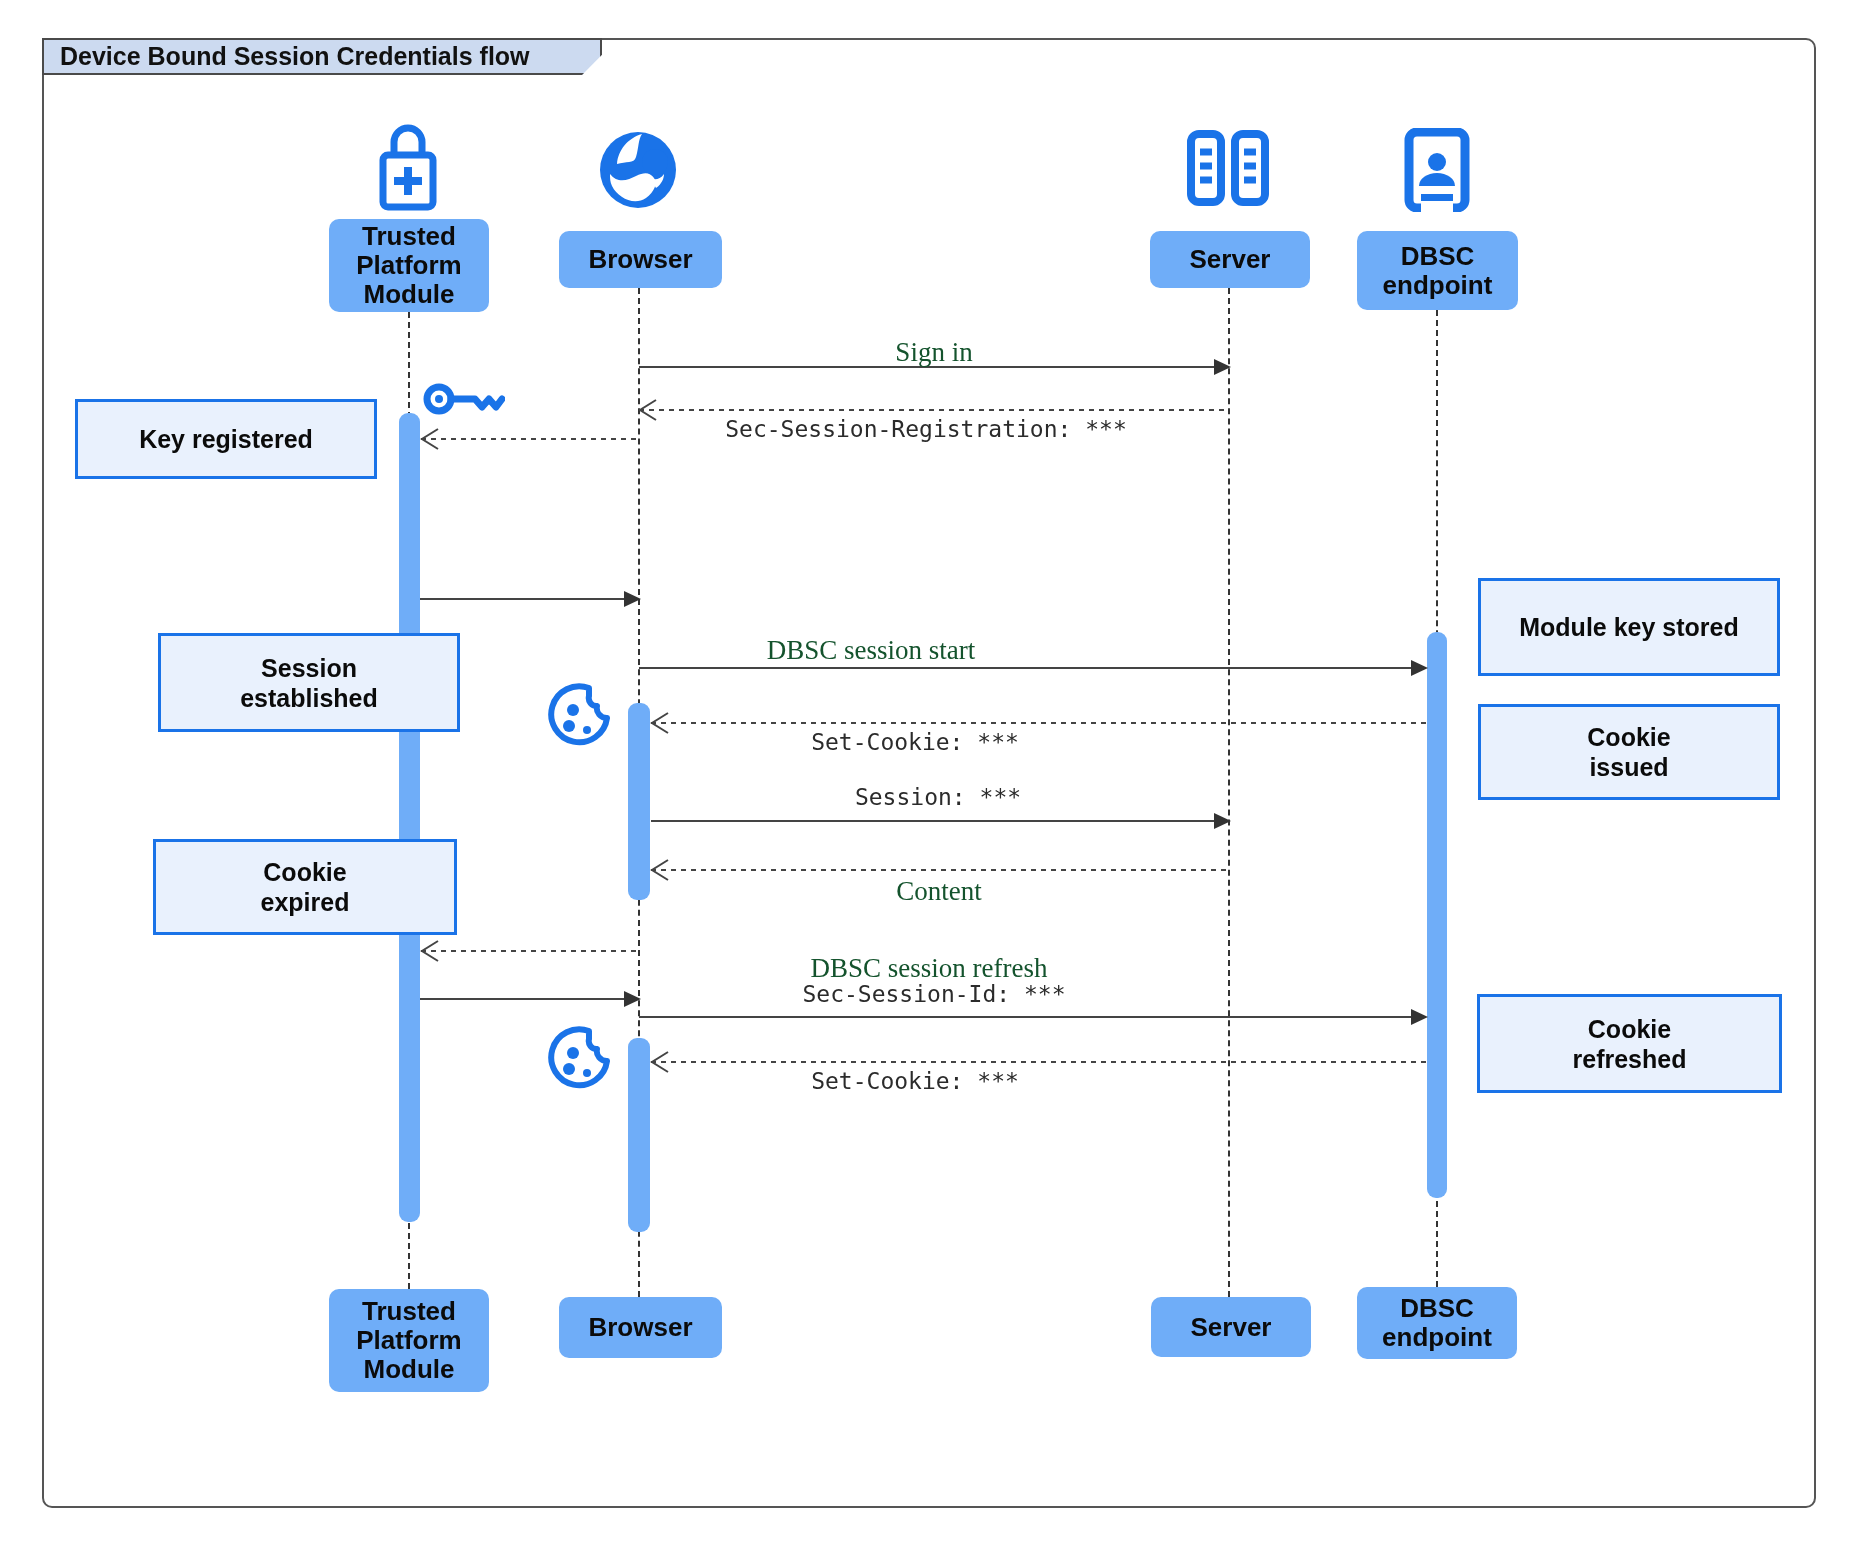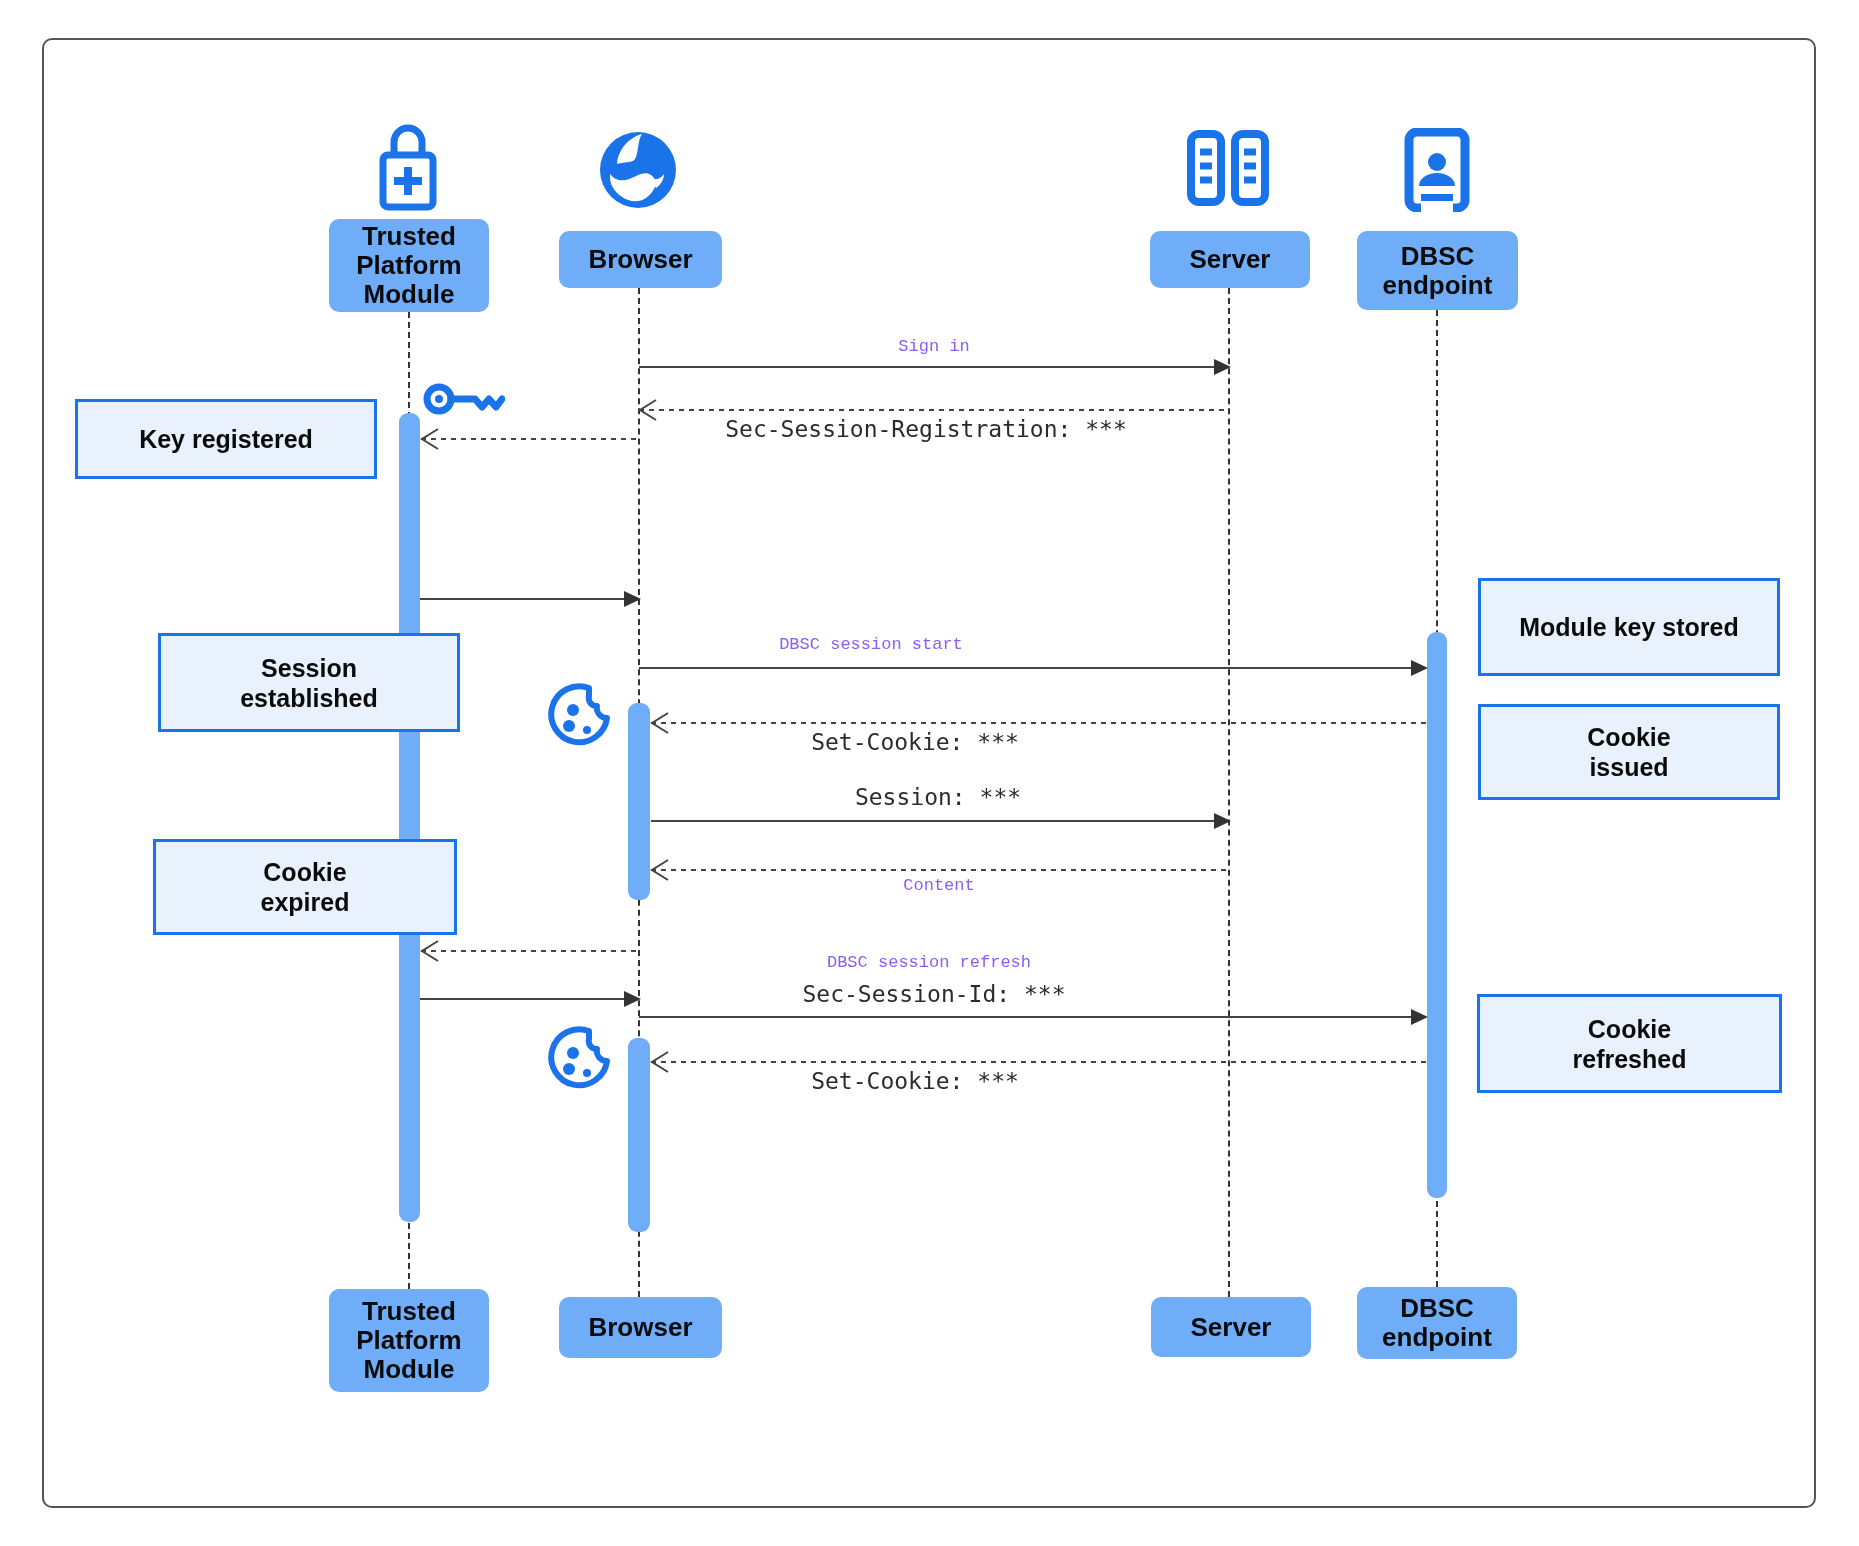--- a/index.html
+++ b/index.html
@@ -18,32 +18,35 @@
   .note{position:absolute;display:flex;align-items:center;justify-content:center;
         background:#e9f1fd;border:3px solid #1a73e8;color:#0b0b0b;font-weight:bold;
         font-size:25px;line-height:30px;text-align:center;white-space:pre-line;box-sizing:border-box;}
   .msg-line{position:absolute;height:2px;}
   .msg-line.solid{background:#444;}
   .msg-line.dashed{background:repeating-linear-gradient(90deg,#444 0 5px,transparent 5px 10px);}
   .head-right{position:absolute;right:-2px;top:-7px;width:0;height:0;
               border-left:17px solid #333;border-top:8px solid transparent;border-bottom:8px solid transparent;}
   .chev-left{position:absolute;left:-3px;top:-12px;}
   .msg-label{position:absolute;width:800px;text-align:center;height:28px;}
-  .msg-label.sans{font-family:Liberation Mono, monospace;font-size:17px;color:#8b5cf6;}
+  .msg-label.sans{font-family:Liberation Serif, serif;font-size:27px;color:#14532d;}
   .msg-label.mono{font-family:"DejaVu Sans Mono",monospace;font-size:23px;color:#2b2b2b;}
   .icon{position:absolute;}
   svg{display:block;}
 </style>
 </head>
 <body>
 
 <div id="canvas">
 
   <div class="frame" style="left:42px;top:38px;width:1770px;height:1466px;"></div>
 
+  <div class="title-tab" style="left:42px;top:38px;width:560px;height:37px;">
+    <span>Device Bound Session Credentials flow</span>
+  </div>
 
   <div id="lifelines">
       <div class="lifeline" style="left: 408px; top: 312px; height: 977px;"></div>
       <div class="lifeline" style="left: 638px; top: 288px; height: 1009px;"></div>
       <div class="lifeline" style="left: 1228px; top: 288px; height: 1009px;"></div>
       <div class="lifeline" style="left: 1436px; top: 310px; height: 977px;"></div>
     </div>
 
   <div id="activations">
       <div class="act-bar" style="left: 399px; top: 413px; width: 21px; height: 809px;"></div>

